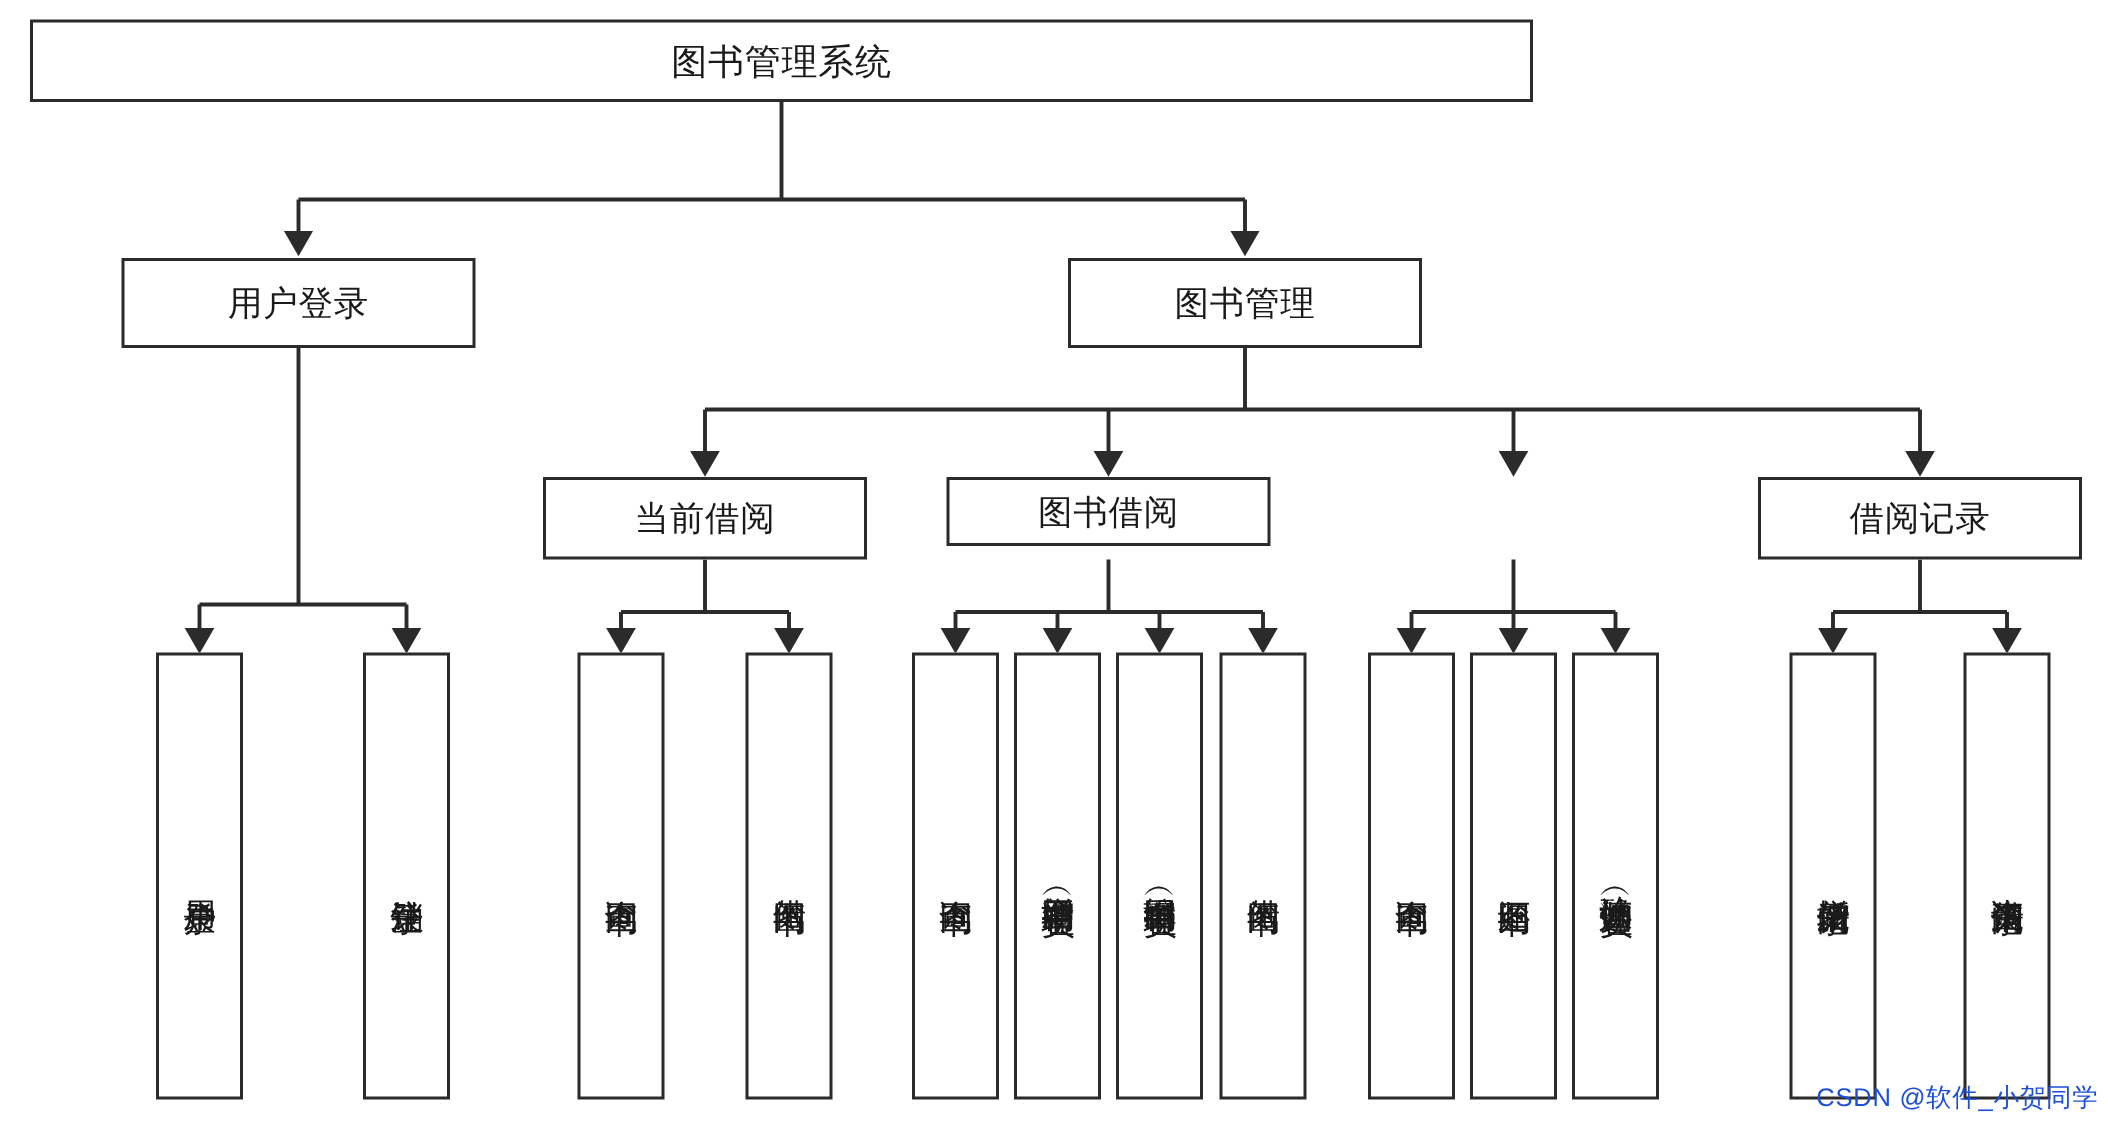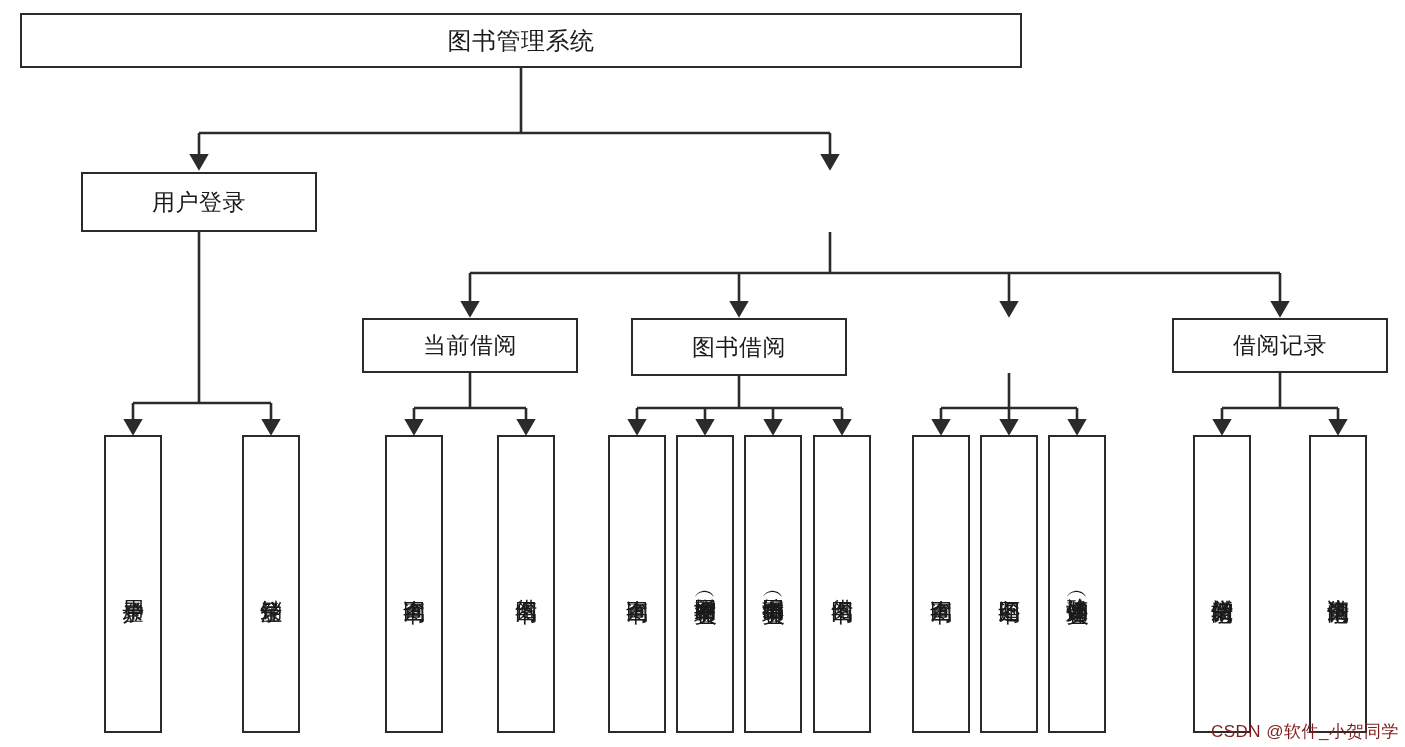--- a/index.html
+++ b/index.html
@@ -56,21 +56,21 @@
     writing-mode: vertical-rl;
     text-orientation: upright;
     white-space: normal;
     max-height: 276px;
   }
   .watermark {
     position: absolute;
     right: 6px;
     bottom: 4px;
     font-size: 17px;
-    color: #7f1d1d;
+    color: #1d4ed8;
     letter-spacing: 0.5px;
     white-space: nowrap;
   }
 </style>
 </head>
 <body>
 
 <div id="diagram">
 
   <svg id="edges" viewBox="0 0 1405 747" xmlns="http://www.w3.org/2000/svg">
@@ -123,25 +123,28 @@
     </g>
   </svg>
 
   <div class="node h root" style="left:20px; top:13px; width:1002px; height:55px;">
     <span>图书管理系统</span>
   </div>
 
   <div class="node h" style="left:81px; top:172px; width:236px; height:60px;">
     <span>用户登录</span>
   </div>
+  <div class="node h" style="left:712px; top:172px; width:236px; height:60px;">
+    <span>图书管理</span>
+  </div>
 
   <div class="node h" style="left:362px; top:318px; width:216px; height:55px;">
     <span>当前借阅</span>
   </div>
-  <div class="node h" style="left:631px; top:318px; width:216px; height:58px;">
+  <div class="node h" style="left:631px; top:318px; width:216px; height:46px;">
     <span>图书借阅</span>
   </div>
   <div class="node h" style="left:1172px; top:318px; width:216px; height:55px;justify-content:center;">
     <span>借阅记录</span>
   </div>
 
   <div class="node v" style="left:104px; top:435px; width:58px; height:298px;">
     <span class="vtext">用户登录</span>
   </div>
   <div class="node v" style="left:242px; top:435px; width:58px; height:298px;">

